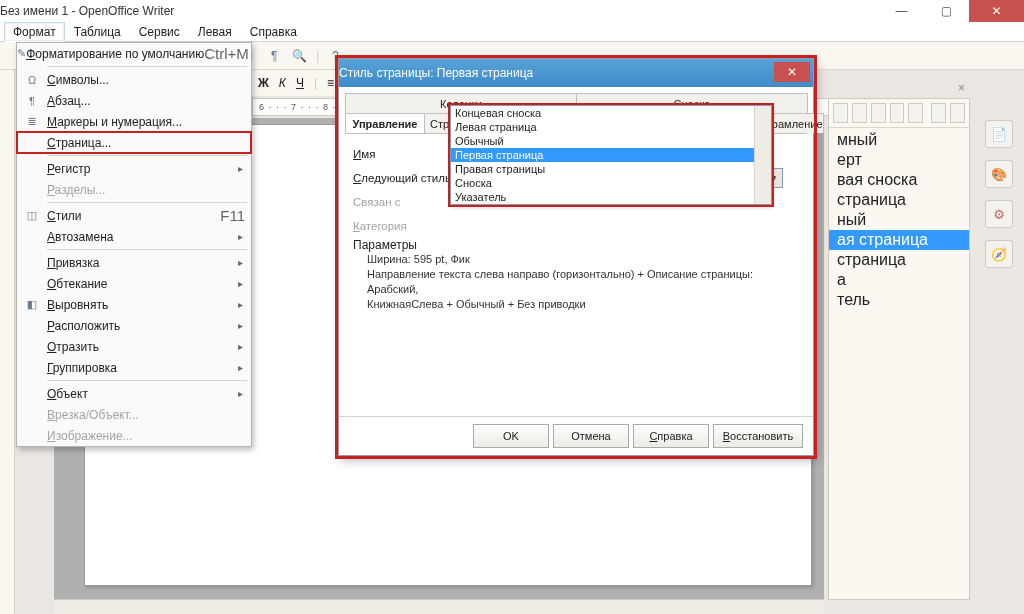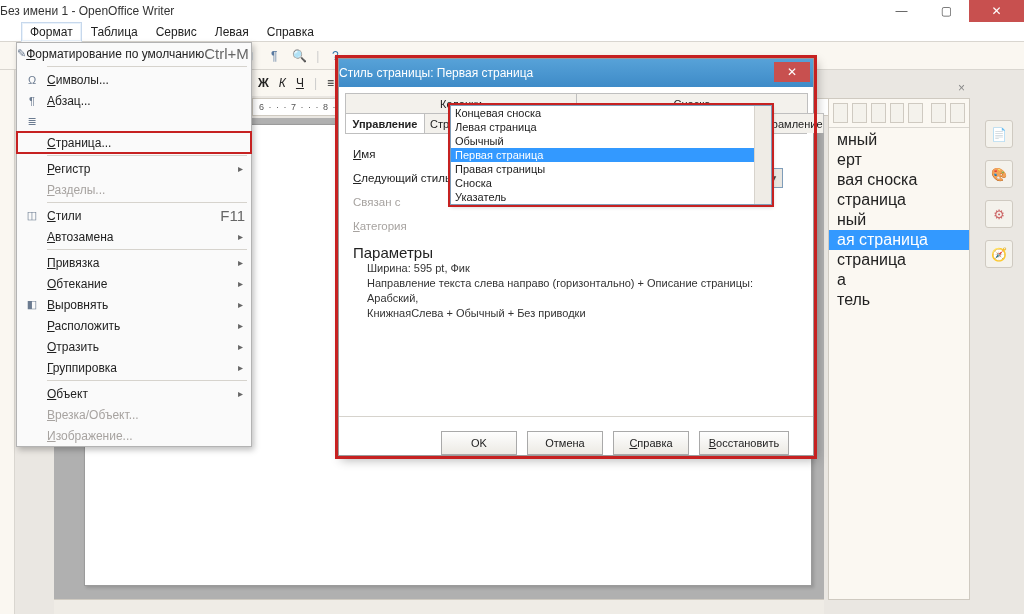--- a/index.html
+++ b/index.html
@@ -1,21 +1,21 @@
 <!DOCTYPE html>
 <html><head>
 <meta charset="utf-8">
 <style>
 html,body{margin:0;padding:0;font-family:"Segoe UI",Tahoma,Arial,sans-serif;font-size:12px;color:#222;background:#eae7e2;width:1024px;height:614px;overflow:hidden}
 .abs{position:absolute}
 .titlebar{left:0;top:0;width:100%;height:22px;background:#fff;border-bottom:1px solid #d0d0d0;text-align:left;line-height:22px;color:#333}
 .winbtns{position:absolute;right:0;top:0;height:22px;display:flex}
 .winbtn{width:45px;height:22px;display:flex;align-items:center;justify-content:center;color:#555}
 .winbtn.close{background:#c8504f;color:#fff;width:55px}
-.menubar{left:0;top:22px;width:100%;height:20px;background:#fff;border-bottom:1px solid #d9d6d0;display:flex;align-items:center;padding-left:21px;box-sizing:border-box}
+.menubar{left:0;top:22px;width:100%;height:20px;background:#fff;border-bottom:1px solid #d9d6d0;display:flex;align-items:center;padding-left:4px;box-sizing:border-box}
 .menu-item{padding:2px 8px;border:1px solid transparent}
 .menu-item.active{background:#fff;border:1px solid #c7d8ec;border-bottom:1px solid #fff;box-shadow:inset 0 0 0 1px #e9f2fb}
 .toolbar{left:0;top:42px;width:100%;height:28px;background:#faf7f1;border-bottom:1px solid #d9d6d0;display:flex;align-items:center;gap:6px;padding-left:12px;box-sizing:border-box}
 .tb-btn{width:20px;height:20px;display:flex;align-items:center;justify-content:center;color:#5a7aa0}
 .fmt-toolbar{left:252px;top:70px;height:26px;background:#faf7f1;display:flex;align-items:center;gap:10px;padding:0 6px}
 .btnbold{font-weight:bold}.btnit{font-style:italic}
 .ruler{left:252px;top:98px;right:54px;height:18px;background:#fff;border:1px solid #cfcac1;font-size:9px;color:#555;display:flex;align-items:center;padding-left:6px;box-sizing:border-box;letter-spacing:1px}
 .page-area{left:54px;top:118px;right:200px;bottom:0;background:#b0b0b0}
 .page{position:absolute;left:30px;top:6px;right:12px;height:460px;background:#fff;border:1px solid #9b9b9b;box-shadow:2px 2px 3px rgba(0,0,0,.15)}
 .dropdown{left:16px;top:42px;width:234px;background:#fafafa;border:1px solid #b3b3b3;box-shadow:2px 3px 6px rgba(0,0,0,.25)}
@@ -40,23 +40,23 @@
 .fld-label{width:110px}
 .fld-label .ul{text-decoration:underline}
 .fld-label.dis{color:#a7a3a0}
 .fld-val{flex:1}
 .combo{position:relative;width:320px;height:20px;border:1px solid #7f9db9;background:#3399ff;color:#fff;display:flex;align-items:center;padding:0 4px;box-sizing:border-box}
 .combo-arrow{position:absolute;right:0;top:0;width:17px;height:100%;background:#e9e6e0;border-left:1px solid #c0c0c0;display:flex;align-items:center;justify-content:center;color:#444}
 .dropbox{position:absolute;width:320px;border:1px solid #7f9db9;background:#fff;box-shadow:1px 2px 4px rgba(0,0,0,.2);outline:2px solid #c62121}
 .db-row{height:14px;padding:0 4px;font-size:11px;line-height:14px}
 .db-row.sel{background:#3399ff;color:#fff}
 .db-sb{position:absolute;right:0;top:0;bottom:0;width:16px;background:#efece6;border-left:1px solid #d7d3cc}
-.params-hdr{margin-top:6px;font-size:15px}
+.params-hdr{font-size:12px}
 .params-txt{margin-left:14px;font-size:11px;line-height:15px;color:#333}
-.dlg-btns{position:absolute;left:0;right:0;bottom:0;height:38px;border-top:1px solid #d6d3cd;display:flex;align-items:flex-end;justify-content:flex-end;gap:10px;padding-right:24px;background:#fff}
+.dlg-btns{position:absolute;left:0;right:0;bottom:0;height:38px;border-top:1px solid #d6d3cd;display:flex;align-items:center;justify-content:flex-end;gap:4px;padding-right:10px;background:#fff}
 .btn{min-width:74px;height:22px;border:1px solid #a9a9a9;background:linear-gradient(#fefefe,#eceae4);font-size:11px;display:flex;align-items:center;justify-content:center}
 .rpanel{right:54px;top:98px;width:140px;bottom:14px;background:#fbf8f2;border:1px solid #cfcac1}
 .rpanel-tb{height:28px;border-bottom:1px solid #d9d6d0;display:flex;align-items:center;gap:4px;padding:0 4px}
 .rp-btn{width:18px;height:18px;border:1px solid #cfcac1;background:#f4f2ec}
 .rp-list{padding:2px 0;font-size:16px}
 .rp-row{padding:1px 8px;white-space:nowrap;overflow:hidden}
 .rp-row.sel{background:#3399ff;color:#fff}
 .rp-close{position:absolute;right:4px;top:-18px;color:#888}
 .side-icons{right:4px;top:120px;width:42px;display:flex;flex-direction:column;gap:12px;align-items:center}
 .si{width:26px;height:26px;border:1px solid #cfcac1;background:#f4f2ec;border-radius:3px;display:flex;align-items:center;justify-content:center;font-size:13px}
@@ -160,20 +160,21 @@
     <div class="dd-row">
       <div class="dd-ico">Ω</div>
       <div class="dd-lbl"><span class="ul">С</span>имволы...</div>
     </div>
     <div class="dd-row">
       <div class="dd-ico">¶</div>
       <div class="dd-lbl"><span class="ul">А</span>бзац...</div>
     </div>
     <div class="dd-row">
       <div class="dd-ico">≣</div>
+      <div class="dd-lbl"><span class="ul">М</span>аркеры и нумерация...</div>
     </div>
     <div class="dd-row hl">
       <div class="dd-ico"></div>
       <div class="dd-lbl"><span class="ul">С</span>траница...</div>
     </div>
     <div class="dd-sep"></div>
     <div class="dd-row">
       <div class="dd-ico"></div>
       <div class="dd-lbl"><span class="ul">Р</span>егистр</div>
       <div class="dd-sub">▸</div>

